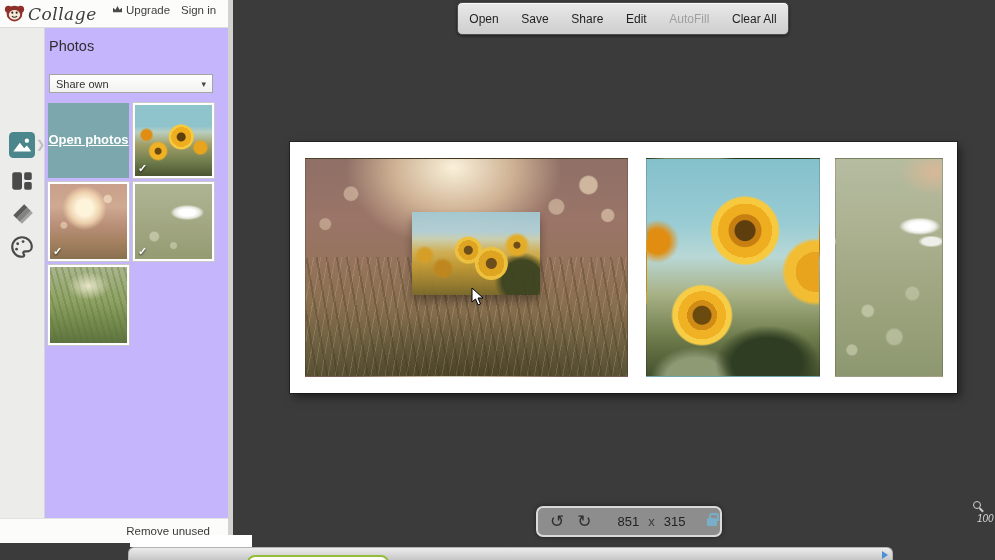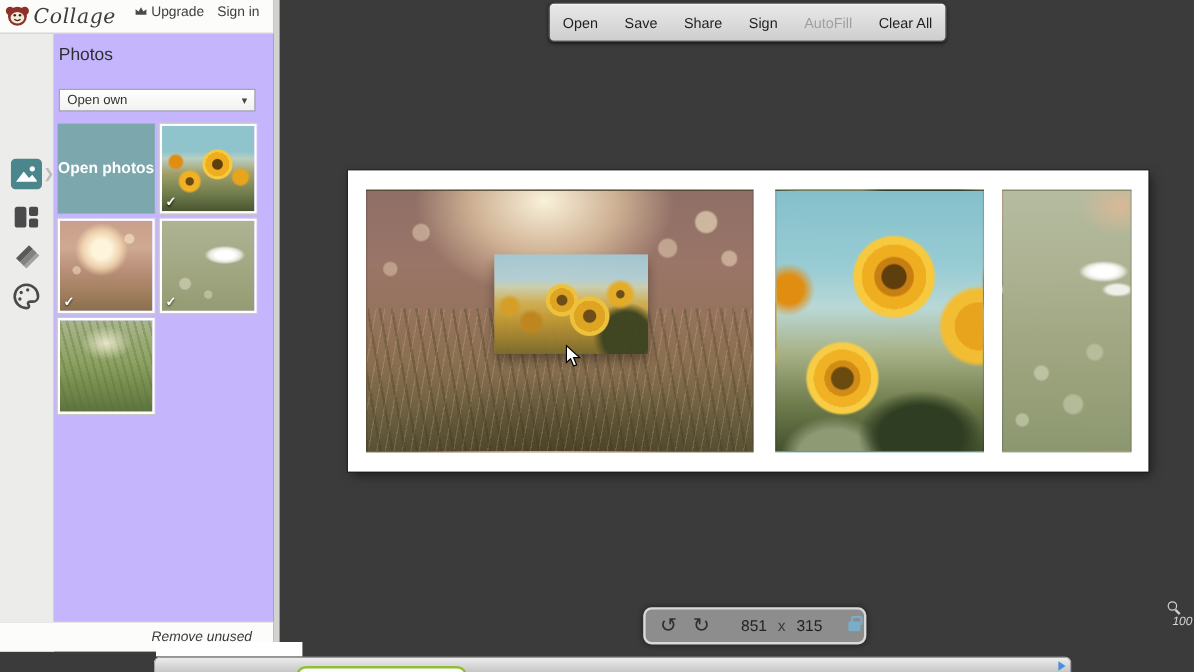--- a/index.html
+++ b/index.html
@@ -30,21 +30,21 @@
 
   
   .photos-panel { position:absolute; left:45px; top:28px; width:183px; height:490px; background:#c4b5fd; }
   .panel-title { position:absolute; left:4px; top:10px; font-size:14.5px; color:#2e2e2e; font-weight:400; }
   .source-select { position:absolute; left:4px; top:46px; width:164px; height:19px; background:linear-gradient(#ffffff,#f1f1ef);
     border:1px solid #a5a5a3; display:flex; align-items:center; font-size:11px; color:#333; padding-left:6px; cursor:pointer; }
   .source-caret { position:absolute; right:6px; font-size:9px; color:#444; }
   .thumb-grid { position:absolute; left:3px; top:75px; width:166px; display:grid;
     grid-template-columns:81px 81px; grid-template-rows:75px 79px 80px; gap:4px; }
   .open-btn { background:#7ba7ad; color:#fff; font-size:13px; font-weight:bold; text-align:center;
-    display:flex; align-items:center; justify-content:center; line-height:1.3; cursor:pointer; }
+    display:flex; align-items:center; justify-content:center; line-height:1.3; cursor:pointer;text-decoration:underline; }
   .thumb { position:relative; border:2px solid #ffffff; outline:1px solid #c9c9c7; cursor:pointer; }
   .check { position:absolute; left:3px; bottom:1px; color:#fff; font-size:11px; font-weight:bold;
     text-shadow:0 1px 2px rgba(0,0,0,.7); }
   .thumb-sunflower { background:
     radial-gradient(circle 12px at 60% 45%, #5f3e0d 0 4px, #efae1f 5px 10px, #f6c93e 10px 12px, rgba(0,0,0,0) 13px),
     radial-gradient(circle 10px at 30% 65%, #6b4a10 0 3px, #f0b224 4px 8px, rgba(0,0,0,0) 10px),
     radial-gradient(circle 9px at 85% 60%, #e8a41c 0 6px, rgba(0,0,0,0) 8px),
     radial-gradient(circle 8px at 15% 42%, #e08d12 0 5px, rgba(0,0,0,0) 7px),
     linear-gradient(180deg, #8fc4cd 0 30%, #b9cfc0 38%, #a3a06a 55%, #6f7c4c 80%, #4a5530 100%); }
   .thumb-sunset { background:
@@ -56,21 +56,21 @@
     radial-gradient(ellipse 20px 9px at 68% 38%, #ffffff 0 40%, rgba(255,255,255,.7) 65%, rgba(0,0,0,0) 85%),
     radial-gradient(circle 7px at 25% 70%, rgba(235,235,210,.45) 0 60%, rgba(0,0,0,0) 80%),
     radial-gradient(circle 5px at 50% 82%, rgba(235,235,210,.4) 0 60%, rgba(0,0,0,0) 80%),
     linear-gradient(180deg, #aeb393 0%, #a3a884 50%, #949b72 100%); }
   .thumb-grass { background:
     radial-gradient(ellipse 30px 20px at 50% 25%, rgba(245,240,215,.85), rgba(0,0,0,0) 70%),
     repeating-linear-gradient(75deg, rgba(90,110,50,.3) 0 2px, rgba(0,0,0,0) 2px 6px),
     linear-gradient(180deg, #aab58d 0%, #8da263 45%, #73894c 75%, #5d7340 100%); }
 
   .remove-strip { position:absolute; left:0; top:518px; width:228px; height:25px; background:#fcfcfa;
-    border-top:1px solid #e2e2e0;font-style:italic; }
+    border-top:1px solid #e2e2e0; }
   .remove-label { position:absolute; right:18px; top:0; line-height:25px; font-size:11.5px; color:#3a3a3a; cursor:pointer; }
   .side-divider { position:absolute; left:228px; top:0; width:5px; height:543px; background:#d2d2d0; }
 
   
   .top-toolbar { position:absolute; left:457px; top:2px; width:332px; height:33px;
     background:linear-gradient(#e9e9e9,#cecece); border:1px solid #4e4e4e; border-radius:5px;
     box-shadow:0 1px 3px rgba(0,0,0,.55), inset 0 1px 0 rgba(255,255,255,.7);
     display:flex; align-items:center; justify-content:space-around; font-size:12px; color:#1f1f1f; z-index:6; }
   .tb-item { padding:0 6px; cursor:pointer; }
   .tb-item.disabled { color:#9f9f9f; cursor:default; }
@@ -215,21 +215,21 @@
         <circle cx="8" cy="9" r="1.3" fill="#4a4a4a"></circle>
           <circle cx="13" cy="7" r="1.3" fill="#4a4a4a"></circle>
           <circle cx="7" cy="14" r="1.3" fill="#4a4a4a"></circle>
       </svg>
     </div>
   </div>
 
   <div class="photos-panel">
     <div class="panel-title">Photos</div>
     <div class="source-select">
-      <span>Open own</span>
+      <span>Share own</span>
       <span class="source-caret">▾</span>
     </div>
     <div class="thumb-grid">
       <div class="open-btn">Open photos</div>
       <div class="thumb thumb-sunflower">
         <span class="check">✓</span>
       </div>
       <div class="thumb thumb-sunset">
         <span class="check">✓</span>
       </div>
@@ -242,21 +242,21 @@
 
   <div class="remove-strip">
     <span class="remove-label">Remove unused</span>
   </div>
   <div class="side-divider"></div>
 
   <div class="top-toolbar">
     <span class="tb-item">Open</span>
     <span class="tb-item">Save</span>
     <span class="tb-item">Share</span>
-    <span class="tb-item">Sign</span>
+    <span class="tb-item">Edit</span>
     <span class="tb-item disabled">AutoFill</span>
     <span class="tb-item">Clear All</span>
   </div>
 
   <div class="collage-canvas">
     <div class="cell cell-left"></div>
     <div class="cell cell-mid"></div>
     <div class="cell cell-right"></div>
   </div>
 

